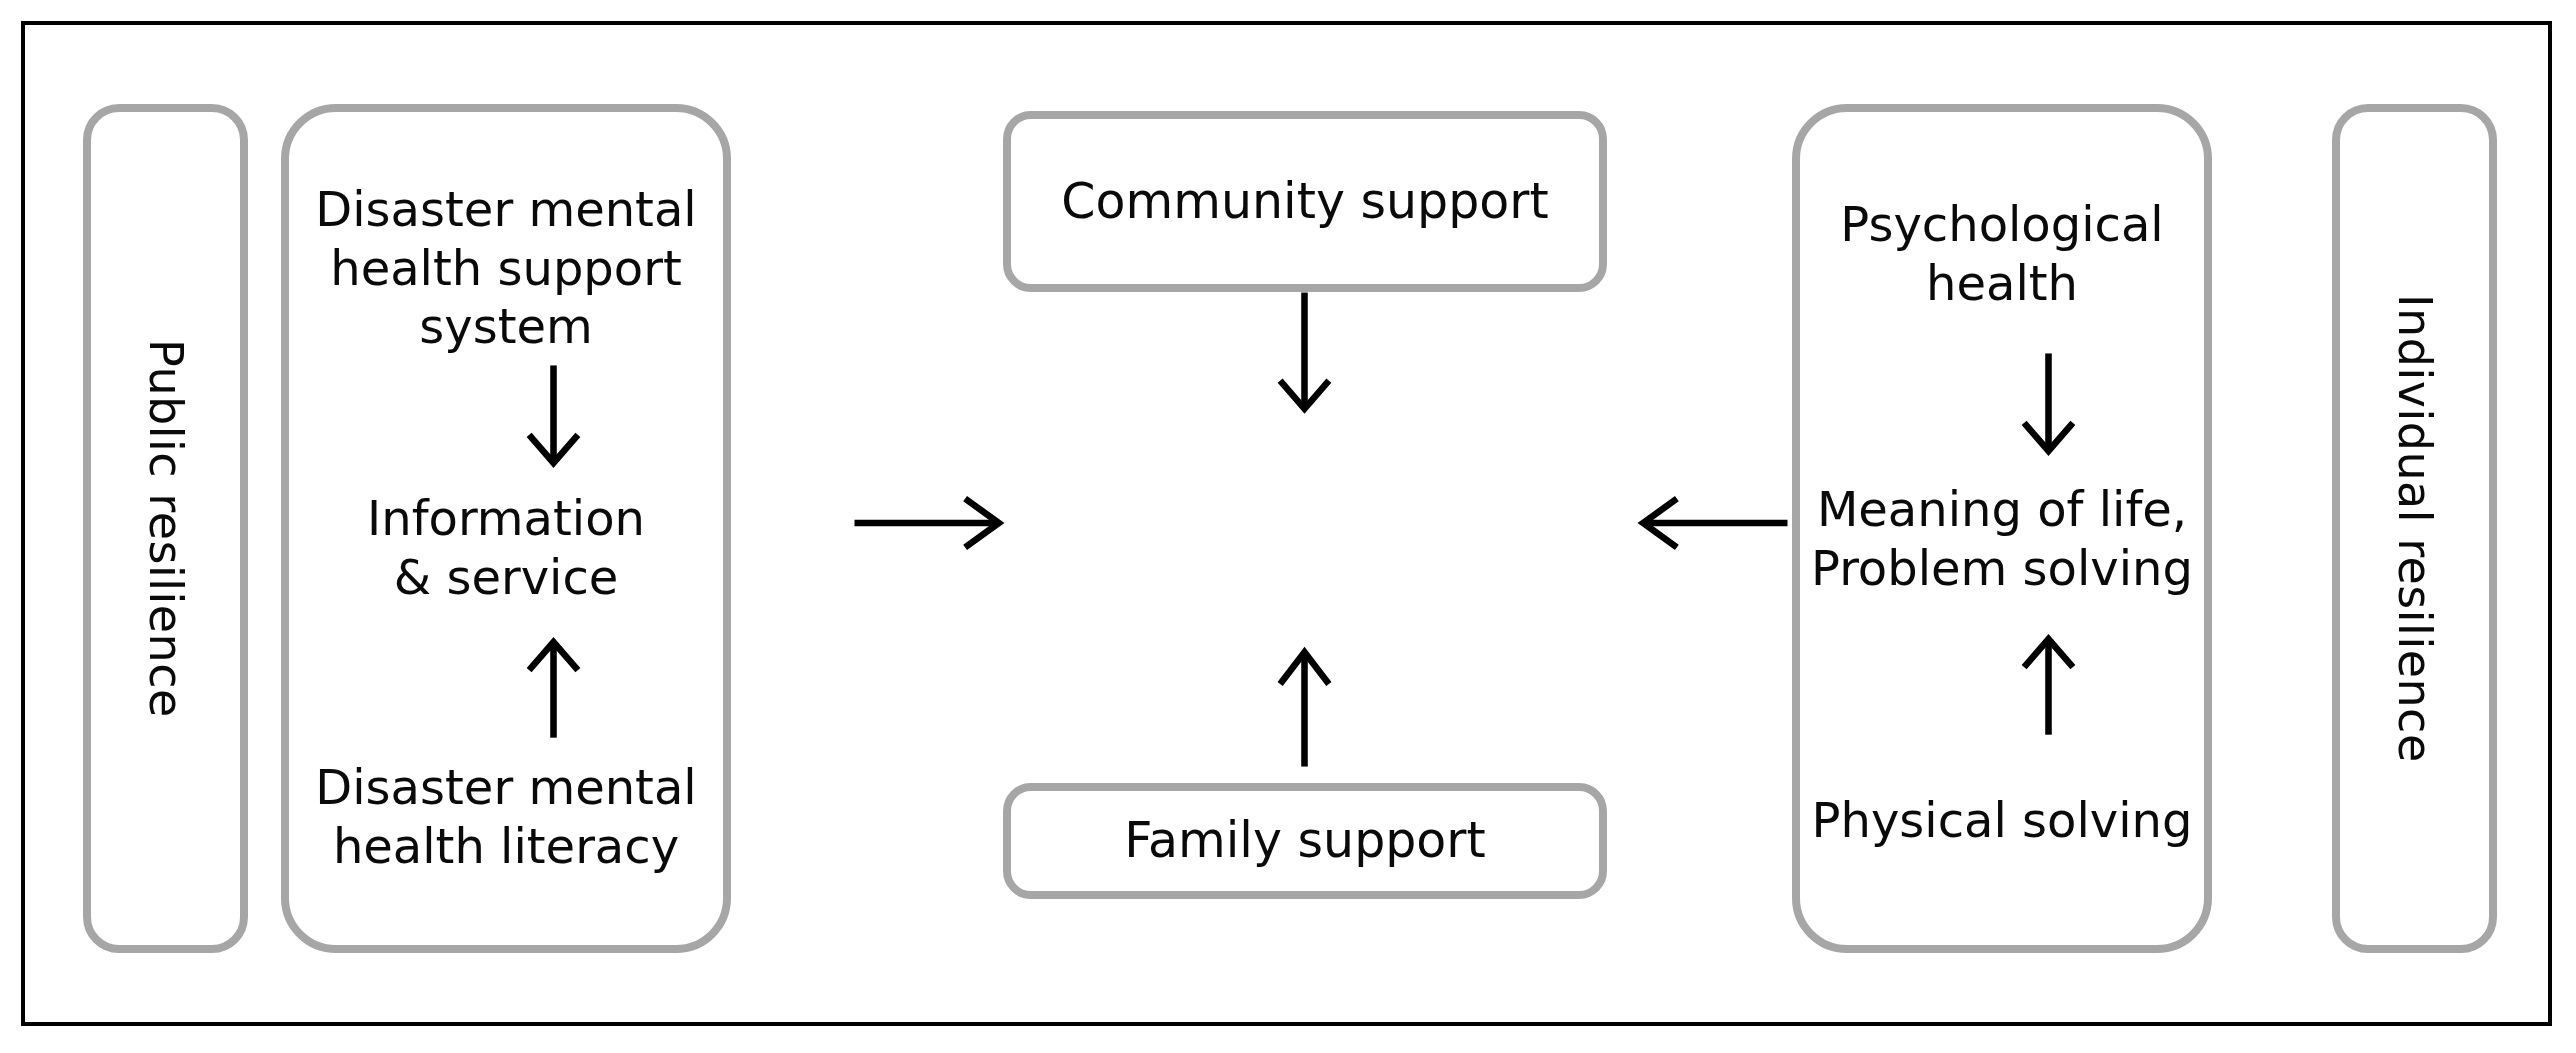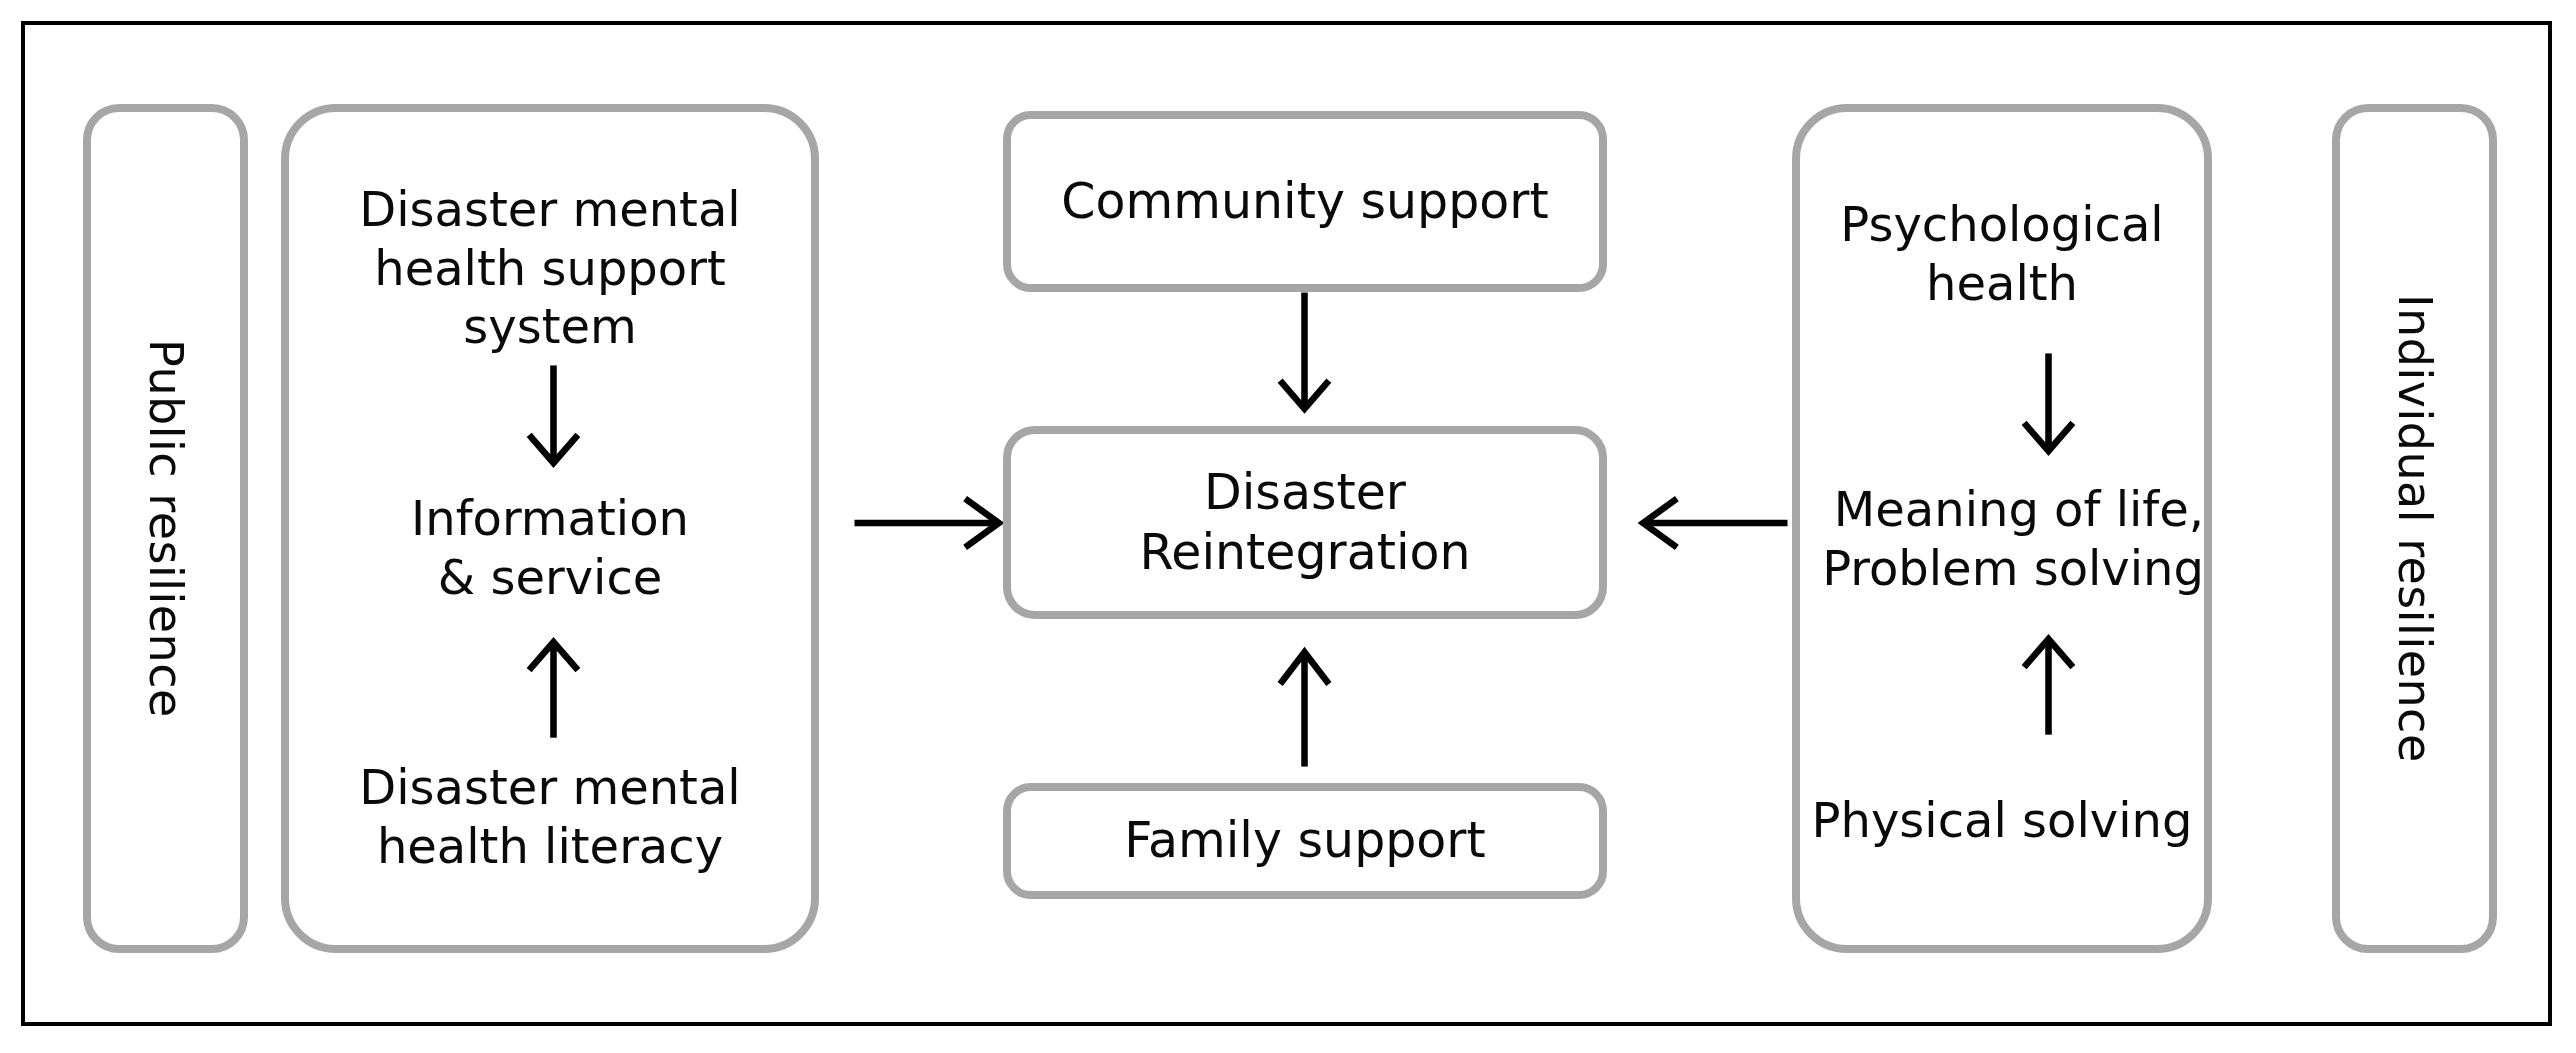--- a/index.html
+++ b/index.html
@@ -105,21 +105,21 @@
 <body>
 
 <div id="figure">
 
   <div class="outer-frame"></div>
 
   <div class="node pillar" style="left:83px; top:104px; width:165px; height:849px;">
     <span class="vlabel">Public resilience</span>
   </div>
 
-  <div class="node group-box" style="left:281px; top:104px; width:538px; height:849px;">
+  <div class="node group-box" style="left:281px; top:104px; width:450px; height:849px;">
 
     <div class="stack-text lbl-multiline" style="top:68px;">Disaster mental
 health support
 system</div>
 
     <div class="arrow" style="left:227px; top:253px; width:75px; height:104px;">
       <svg width="75" height="104" viewBox="0 0 80 110">
         <line x1="40" y1="0" x2="40" y2="100" stroke="#000" stroke-width="7"></line>
         <polyline points="14,74 40,104 66,74" fill="none" stroke="#000" stroke-width="7" stroke-linecap="butt" stroke-linejoin="miter"></polyline>
       </svg>
@@ -150,24 +150,20 @@
     <span>Community support</span>
   </div>
 
   <div class="arrow" style="left:1267px; top:292px; width:75px; height:123px;">
     <svg width="75" height="123" viewBox="0 0 80 130">
       <line x1="40" y1="0" x2="40" y2="120" stroke="#000" stroke-width="7"></line>
       <polyline points="14,94 40,124 66,94" fill="none" stroke="#000" stroke-width="7" stroke-linecap="butt" stroke-linejoin="miter"></polyline>
     </svg>
   </div>
 
-  <div class="node center-box" style="left:1003px; top:426px; width:604px; height:193px;">
-    <span class="lbl-multiline">Disaster
-Reintegration</span>
-  </div>
 
   <div class="arrow" style="left:1267px; top:646px; width:75px; height:123px;">
     <svg width="75" height="123" viewBox="0 0 80 130">
       <line x1="40" y1="10" x2="40" y2="128" stroke="#000" stroke-width="7"></line>
       <polyline points="14,40 40,6 66,40" fill="none" stroke="#000" stroke-width="7" stroke-linecap="butt" stroke-linejoin="miter"></polyline>
     </svg>
   </div>
 
   <div class="node wide-box" style="left:1003px; top:783px; width:604px; height:116px;">
     <span>Family support</span>
@@ -185,21 +181,21 @@
     <div class="stack-text lbl-multiline" style="top:83px;">Psychological
 health</div>
 
     <div class="arrow" style="left:211px; top:241px; width:75px; height:104px;">
       <svg width="75" height="104" viewBox="0 0 80 110">
         <line x1="40" y1="0" x2="40" y2="100" stroke="#000" stroke-width="7"></line>
         <polyline points="14,74 40,104 66,74" fill="none" stroke="#000" stroke-width="7" stroke-linecap="butt" stroke-linejoin="miter"></polyline>
       </svg>
     </div>
 
-    <div class="stack-text lbl-multiline" style="top:368px;text-align:right;">Meaning of life,
+    <div class="stack-text lbl-multiline" style="top:368px;">Meaning of life,
 Problem solving</div>
 
     <div class="arrow" style="left:211px; top:521px; width:75px; height:104px;">
       <svg width="75" height="104" viewBox="0 0 80 110">
         <line x1="40" y1="10" x2="40" y2="108" stroke="#000" stroke-width="7"></line>
         <polyline points="14,36 40,6 66,36" fill="none" stroke="#000" stroke-width="7" stroke-linecap="butt" stroke-linejoin="miter"></polyline>
       </svg>
     </div>
 
     <div class="stack-text lbl-multiline" style="top:679px;">Physical solving</div>

